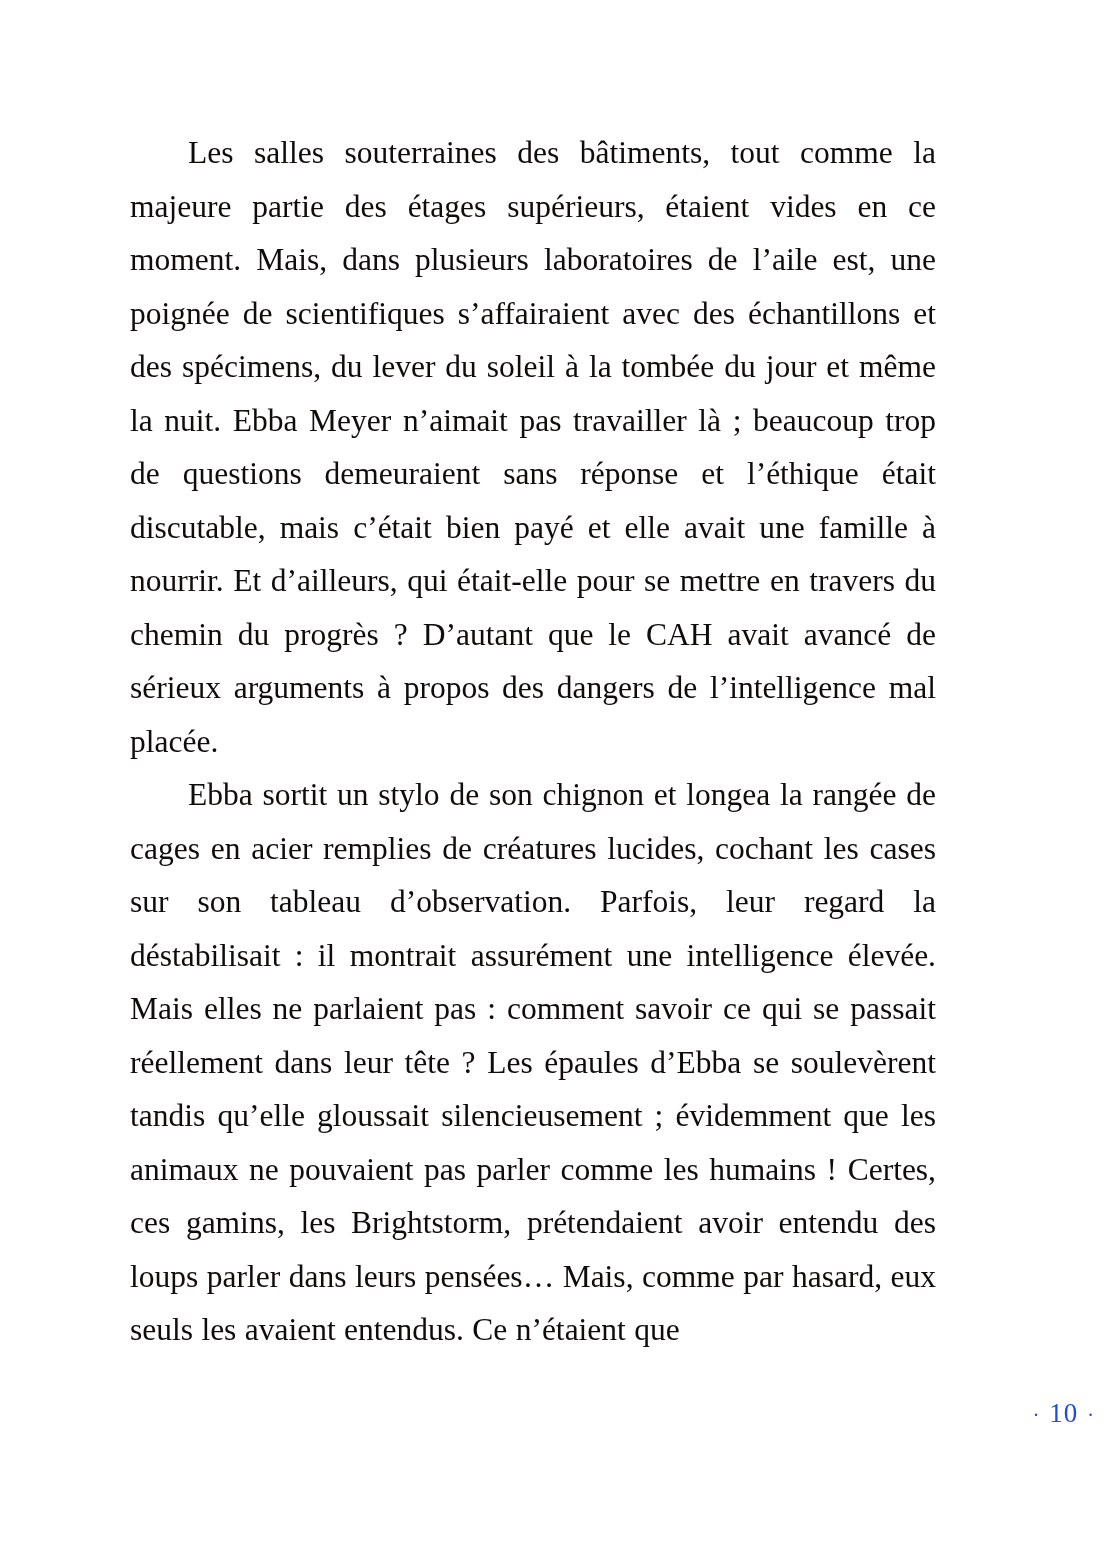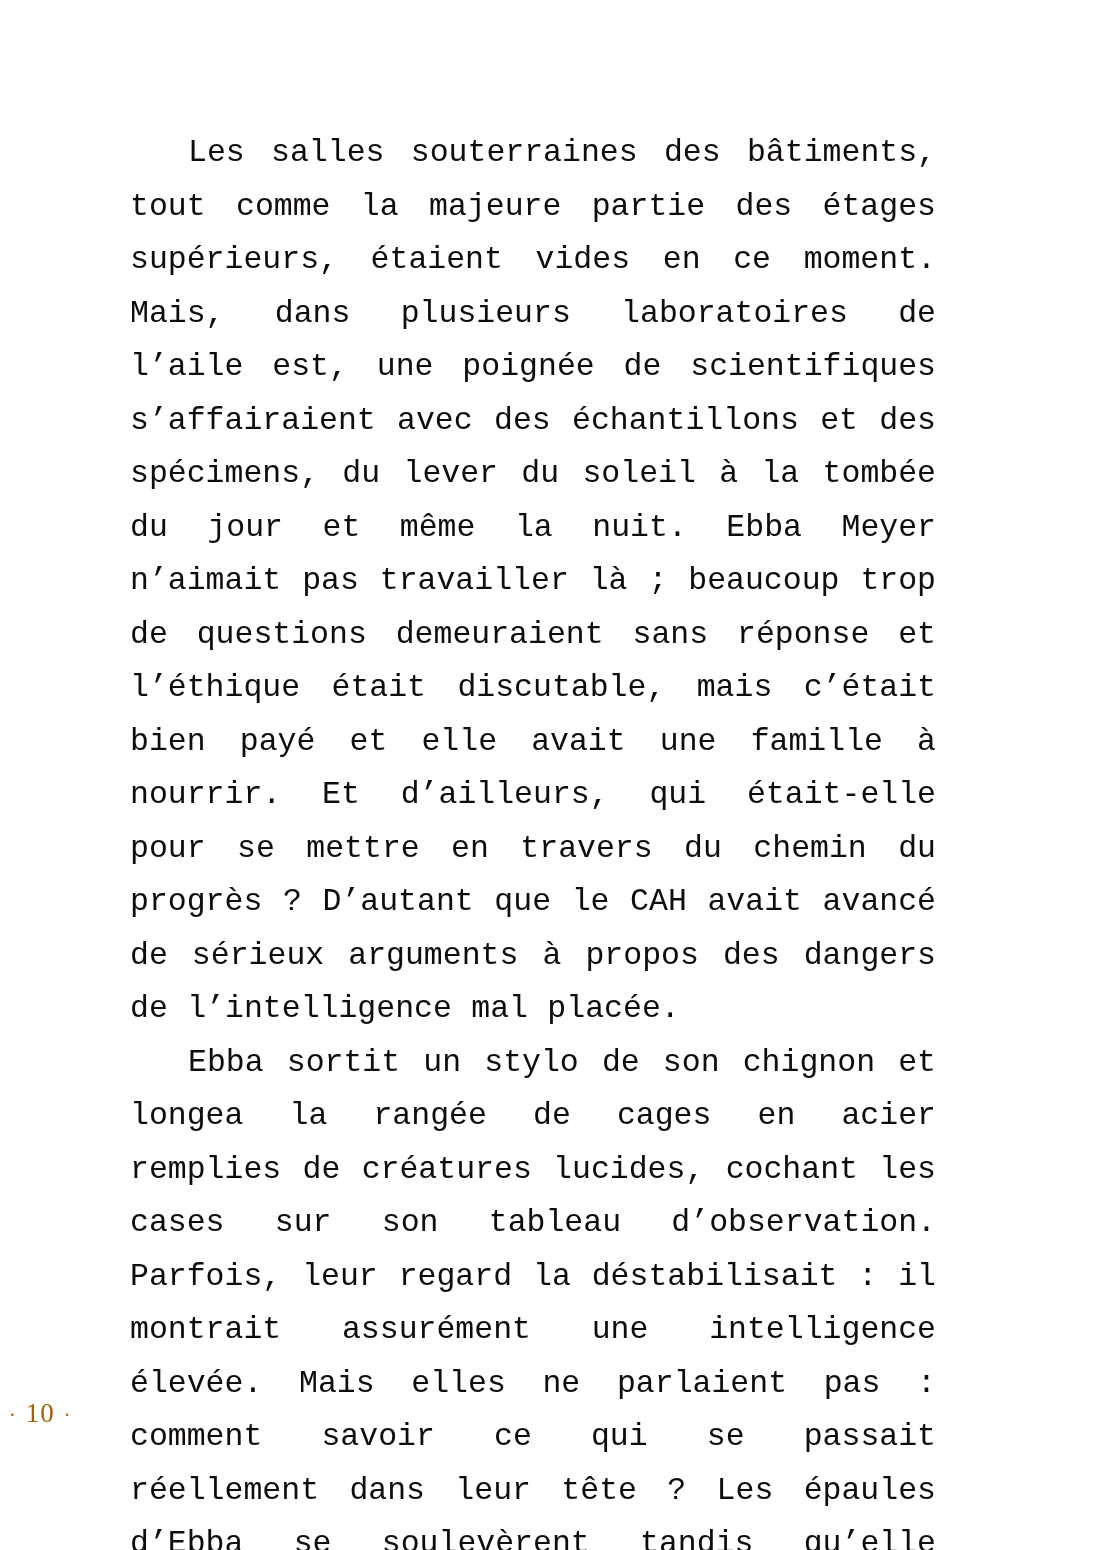--- a/index.html
+++ b/index.html
@@ -14,43 +14,43 @@
     background: #ffffff;
     overflow: hidden;
   }
   .text-block {
     position: absolute;
     left: 130px;
     top: 126px;
     width: 806px;
   }
   .para {
-    font-family: Liberation Mono, monospace;
+    font-family: Liberation Serif, serif;
     font-size: 31.5px;
     line-height: 53.5px;
     color: #100c0a;
     text-align: justify;
     text-justify: inter-word;
     margin: 0;
     text-indent: 58px;
     hyphens: manual;
     word-spacing: 0.5px;
   }
   .para + .para {
     margin-top: 0;
   }
   .folio {
     position: absolute;
     left: 0;
     right: 0;
     top: 1398px;
-    text-align: left;
+    text-align: right;
     font-family: "Liberation Serif", "DejaVu Serif", serif;
     font-size: 27px;
-    color: #a16207;
+    color: #1d4ed8;
     letter-spacing: 1px;
   }
   .folio .dot {
     font-size: 20px;
     vertical-align: middle;
     padding: 0 9px;
   }
 </style>
 </head>
 <body>

